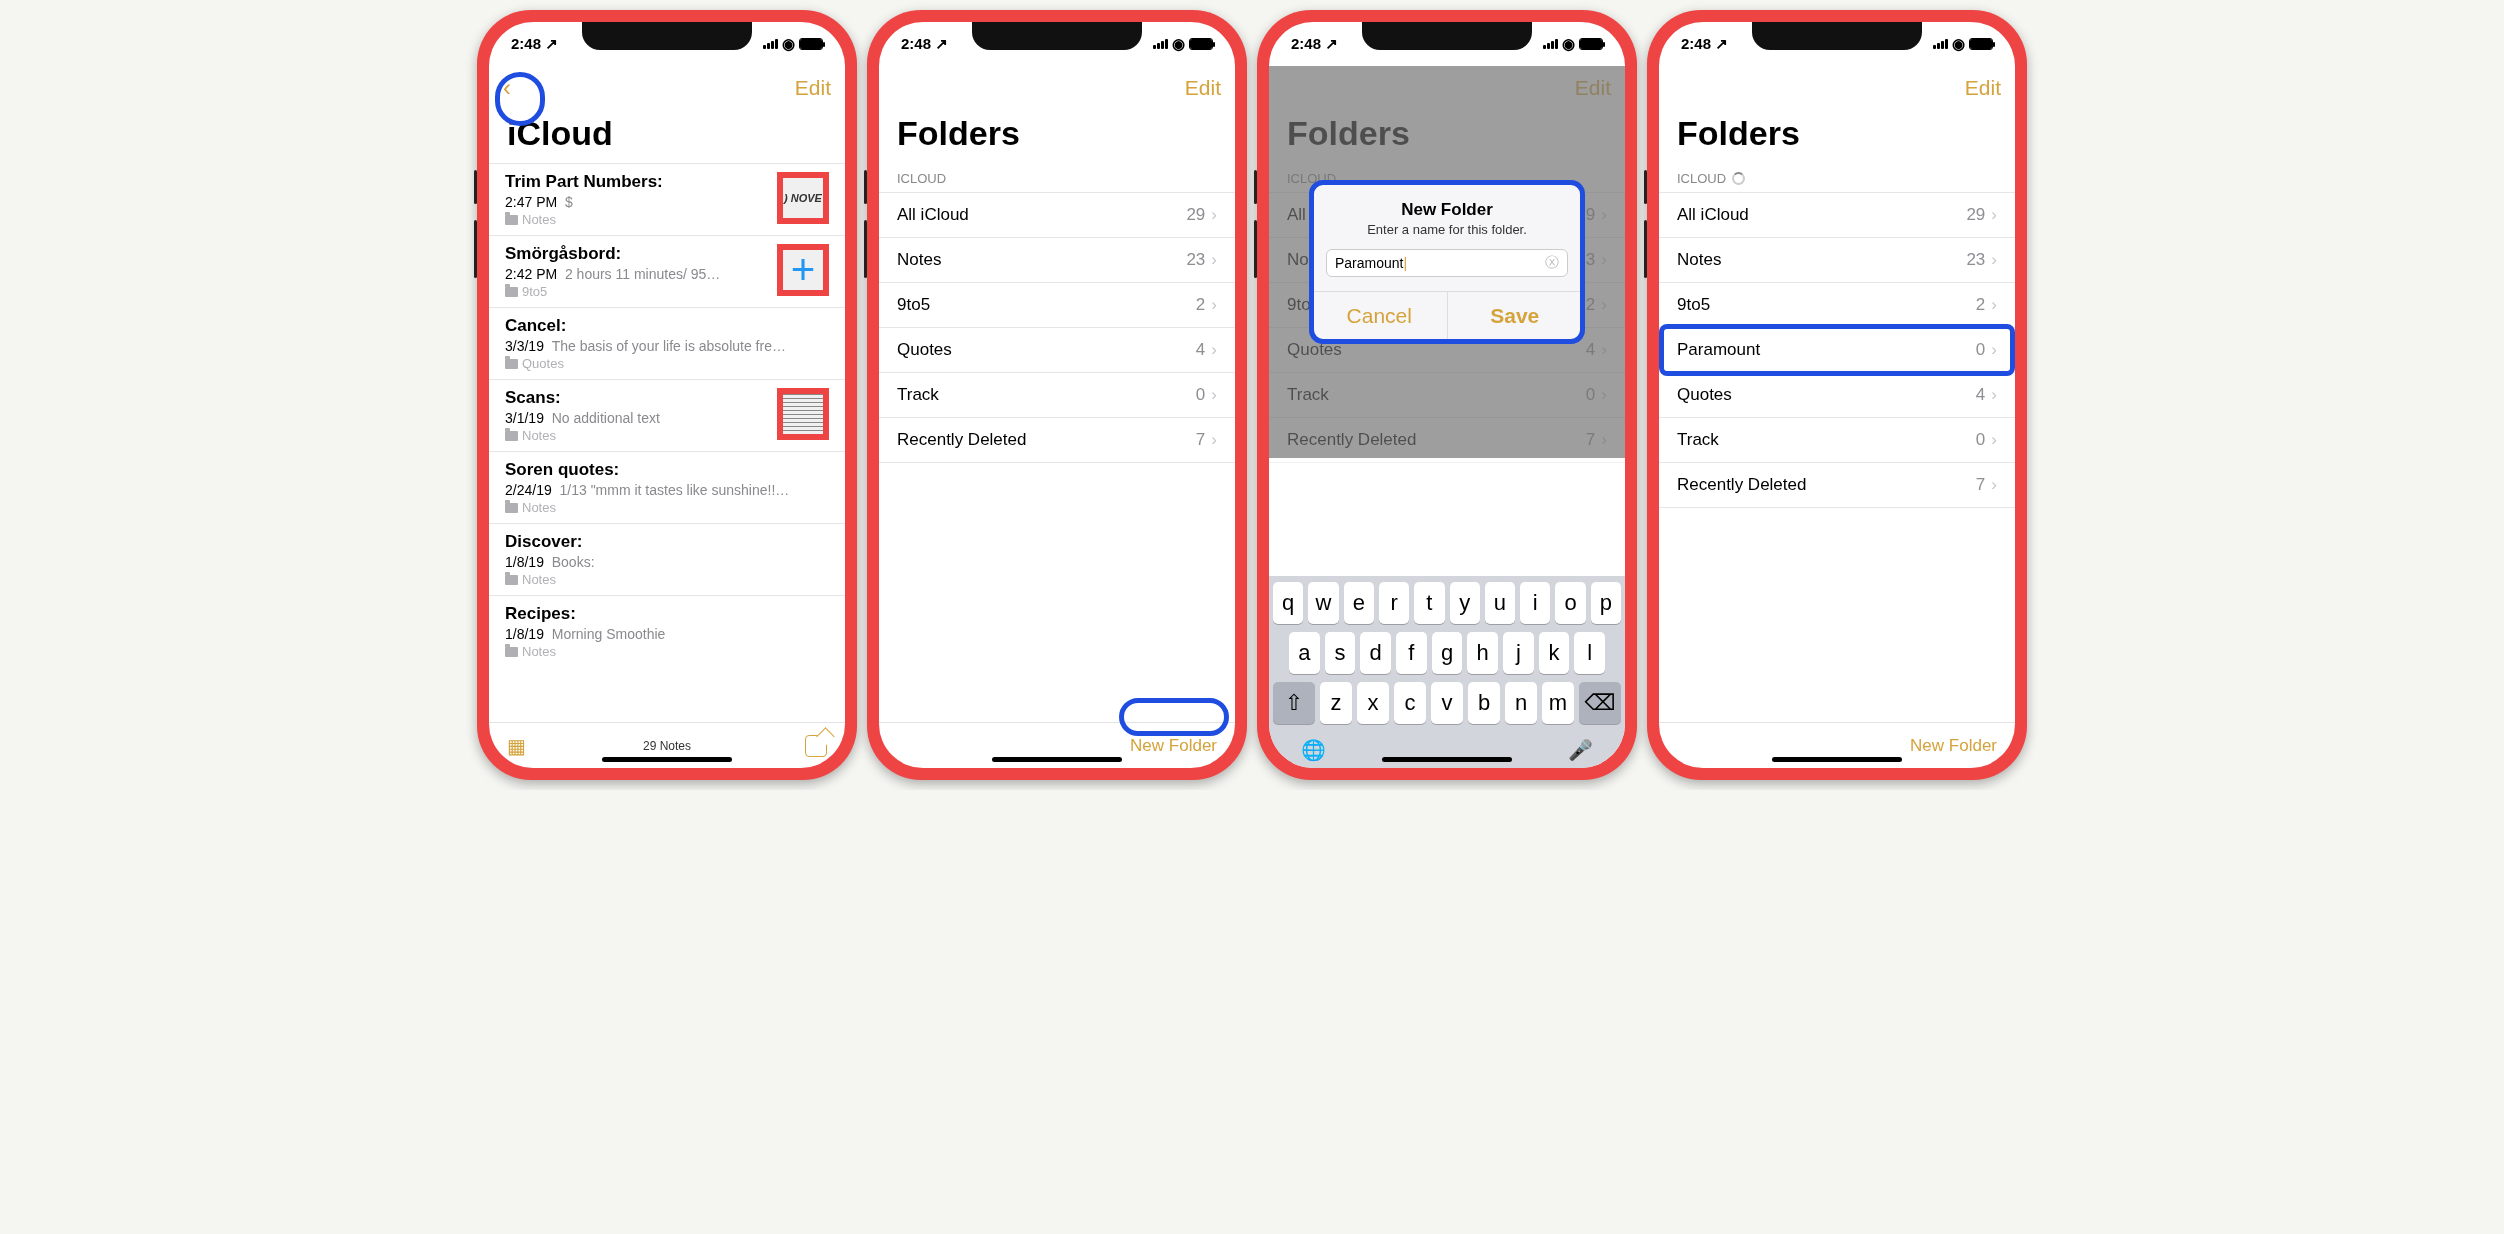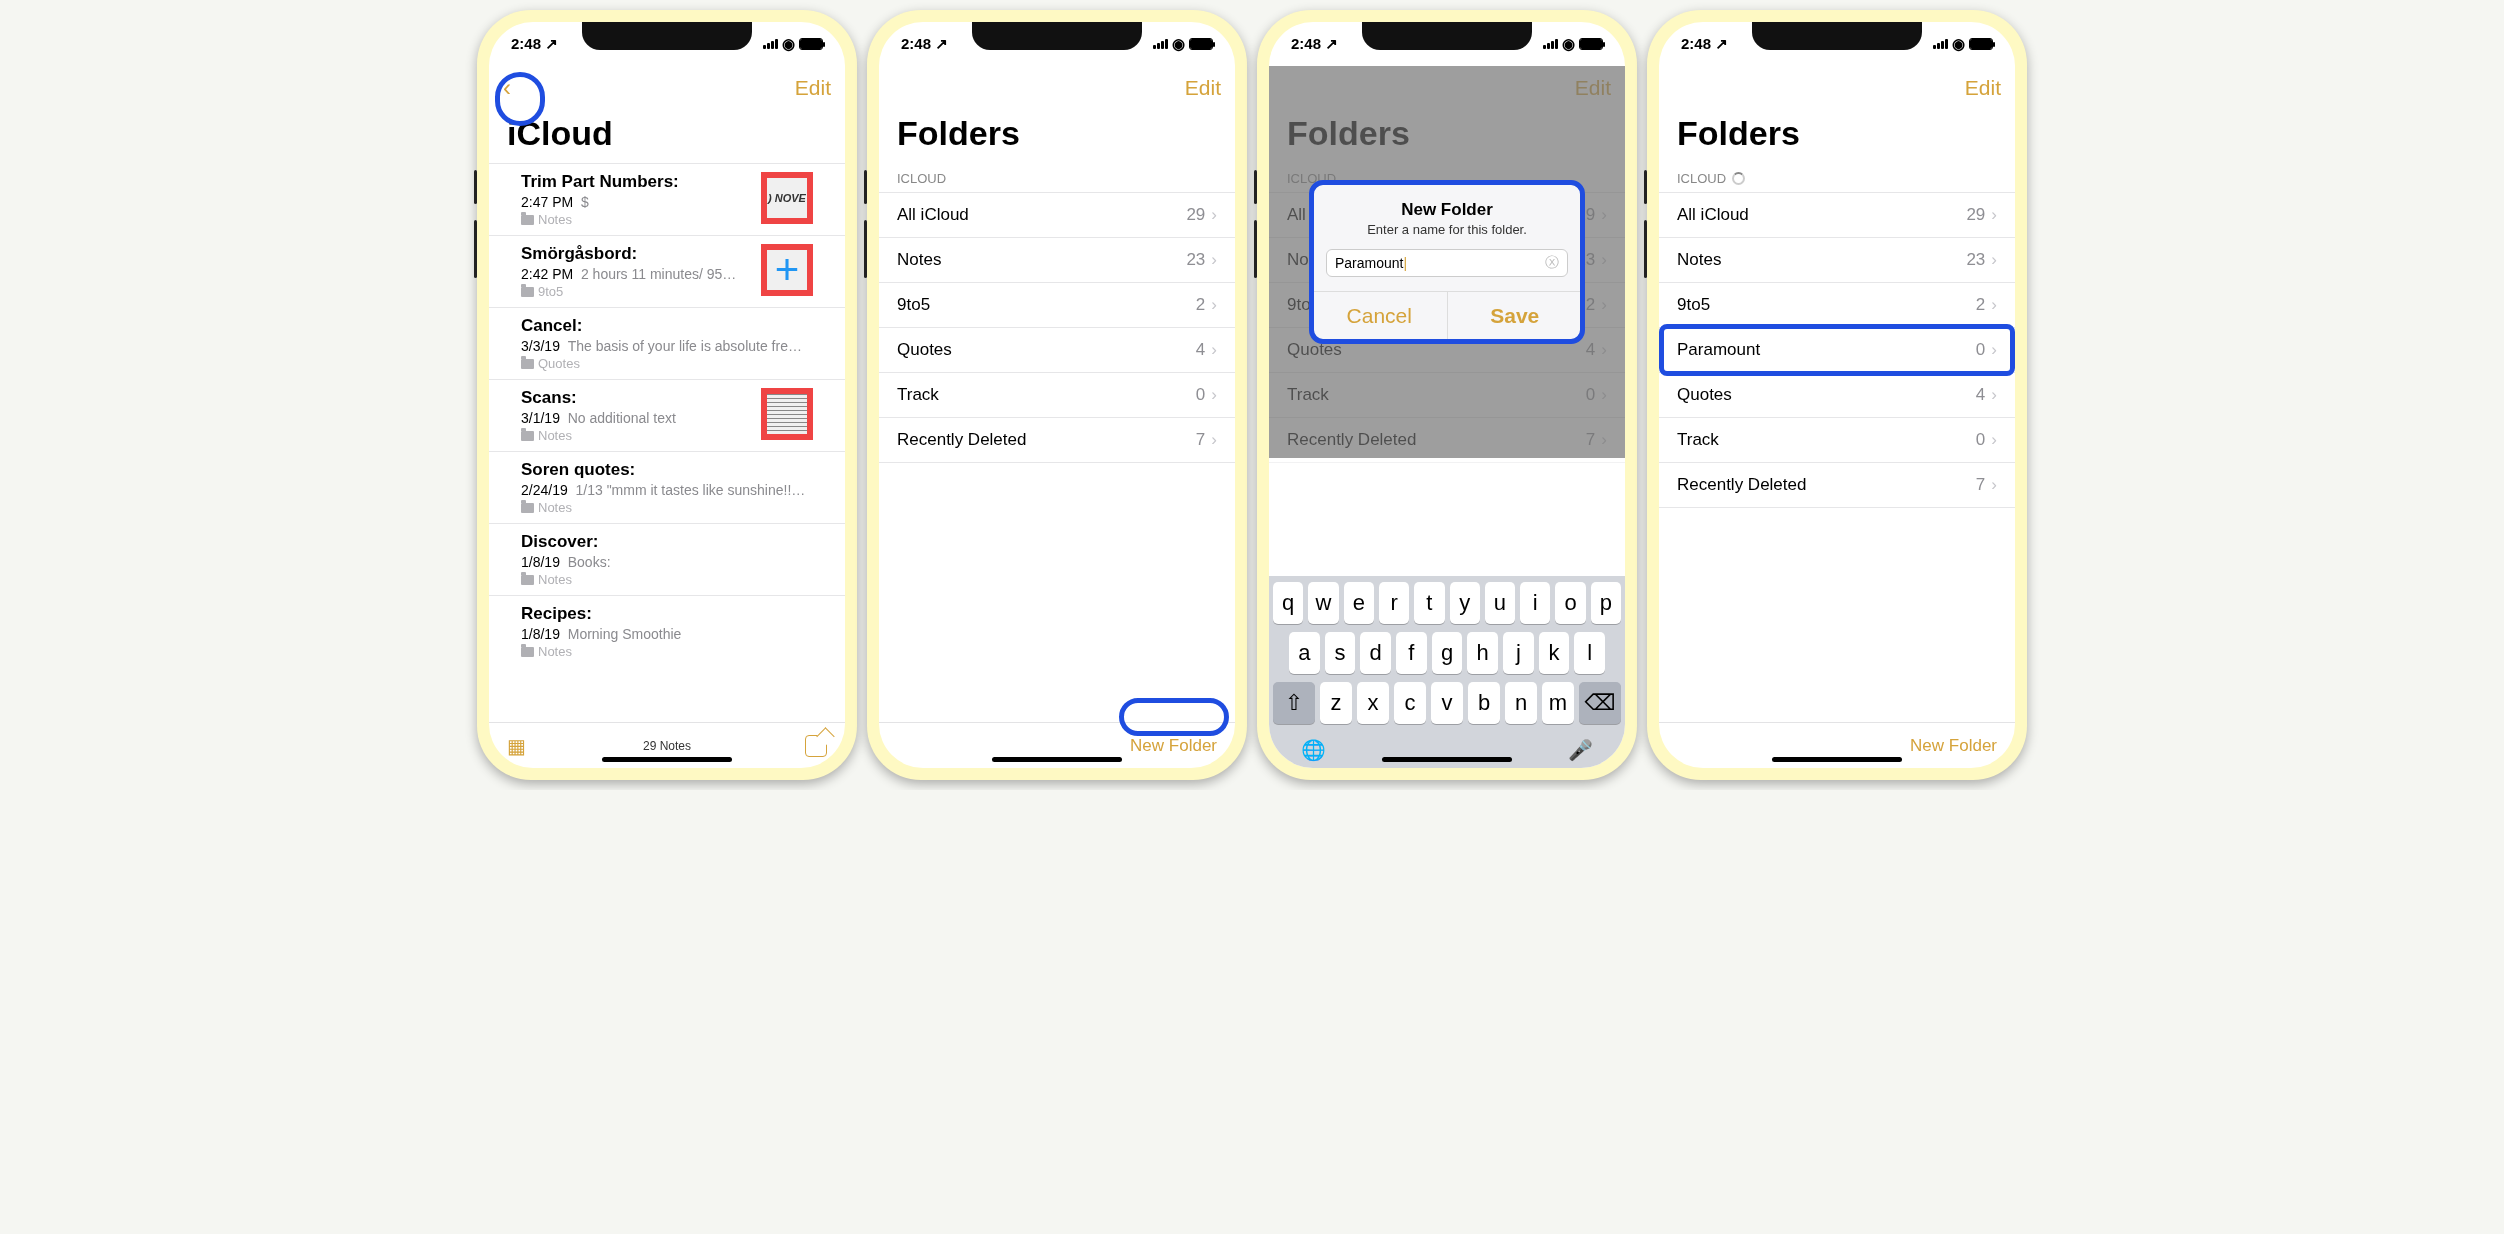--- a/index.html
+++ b/index.html
@@ -1,18 +1,18 @@
 <!DOCTYPE html>
 <html><head>
 <meta charset="utf-8">
 <style>
   *{box-sizing:border-box;margin:0;padding:0;font-family:-apple-system,"Helvetica Neue",Helvetica,Arial,sans-serif;}
   body{background:#f5f6f2;padding:10px;}
   .stage{display:flex;gap:10px;justify-content:center;align-items:flex-start;}
-  .phone{width:380px;height:770px;background:#fef9c3;border-radius:54px;padding:12px;position:relative;box-shadow:0 4px 12px rgba(0,0,0,.3);}
+  .phone{width:380px;height:770px;background:#ef4444;border-radius:54px;padding:12px;position:relative;box-shadow:0 4px 12px rgba(0,0,0,.3);}
   .phone::before,.phone::after{content:"";position:absolute;left:-3px;width:3px;background:#222;border-radius:2px;}
   .phone::before{top:160px;height:34px;}
   .phone::after{top:210px;height:58px;}
   .screen{width:100%;height:100%;background:#fff;border-radius:44px;overflow:hidden;position:relative;display:flex;flex-direction:column;}
   .notch{position:absolute;top:0;left:50%;transform:translateX(-50%);width:170px;height:28px;background:#111;border-bottom-left-radius:18px;border-bottom-right-radius:18px;z-index:50;}
   .statusbar{height:44px;display:flex;align-items:center;justify-content:space-between;padding:0 22px;font-size:15px;font-weight:600;color:#000;flex-shrink:0;}
   .statusbar .right{display:flex;gap:4px;align-items:center;}
   .sig{display:inline-flex;align-items:flex-end;gap:1px;}
   .sig i{width:3px;background:#000;display:inline-block;border-radius:1px;}
   .sig i:nth-child(1){height:4px;}.sig i:nth-child(2){height:6px;}.sig i:nth-child(3){height:8px;}.sig i:nth-child(4){height:10px;}
@@ -22,21 +22,21 @@
   .navbar{height:44px;display:flex;align-items:center;justify-content:space-between;padding:0 14px;flex-shrink:0;}
   .navbar .btn{color:#d5a33b;font-size:21px;}
   .chevron-back{color:#d5a33b;font-size:24px;font-weight:300;}
   .large-title{font-size:34px;font-weight:700;padding:4px 18px 10px;color:#000;}
   .section-header{font-size:13px;color:#888;padding:8px 18px 6px;text-transform:uppercase;display:flex;align-items:center;gap:6px;}
   .content{flex:1;overflow:hidden;position:relative;}
   .row{display:flex;align-items:center;padding:12px 18px;border-top:1px solid #e6e6e8;font-size:17px;color:#000;}
   .row:last-child{border-bottom:1px solid #e6e6e8;}
   .row .count{margin-left:auto;color:#8e8e93;margin-right:6px;}
   .row .disc{color:#c7c7cc;}
-  .note{padding:8px 32px 8px;border-top:1px solid #e6e6e8;display:flex;gap:8px;}
+  .note{padding:8px 16px 8px;border-top:1px solid #e6e6e8;display:flex;gap:8px;}
   .note-body{flex:1;min-width:0;}
   .note .title{font-weight:600;font-size:17px;color:#000;margin-bottom:2px;}
   .note .sub{font-size:14px;color:#8a8a8e;white-space:nowrap;overflow:hidden;text-overflow:ellipsis;}
   .note .sub .date{color:#000;}
   .note .folder{font-size:13px;color:#b0b0b4;display:flex;align-items:center;gap:4px;margin-top:2px;}
   .thumb{width:52px;height:52px;background:#f0f0f0;border:6px solid #ef4444;flex-shrink:0;display:flex;align-items:center;justify-content:center;font-size:11px;font-weight:700;color:#333;overflow:hidden;}
   .plus{color:#2196f3;font-size:42px;font-weight:300;}
   .toolbar{height:46px;display:flex;align-items:center;justify-content:space-between;padding:0 18px;border-top:1px solid #e3e3e5;font-size:12px;color:#333;flex-shrink:0;}
   .toolbar .mid{position:absolute;left:0;right:0;text-align:center;}
   .toolbar .tb-icon{color:#d5a33b;font-size:20px;}

